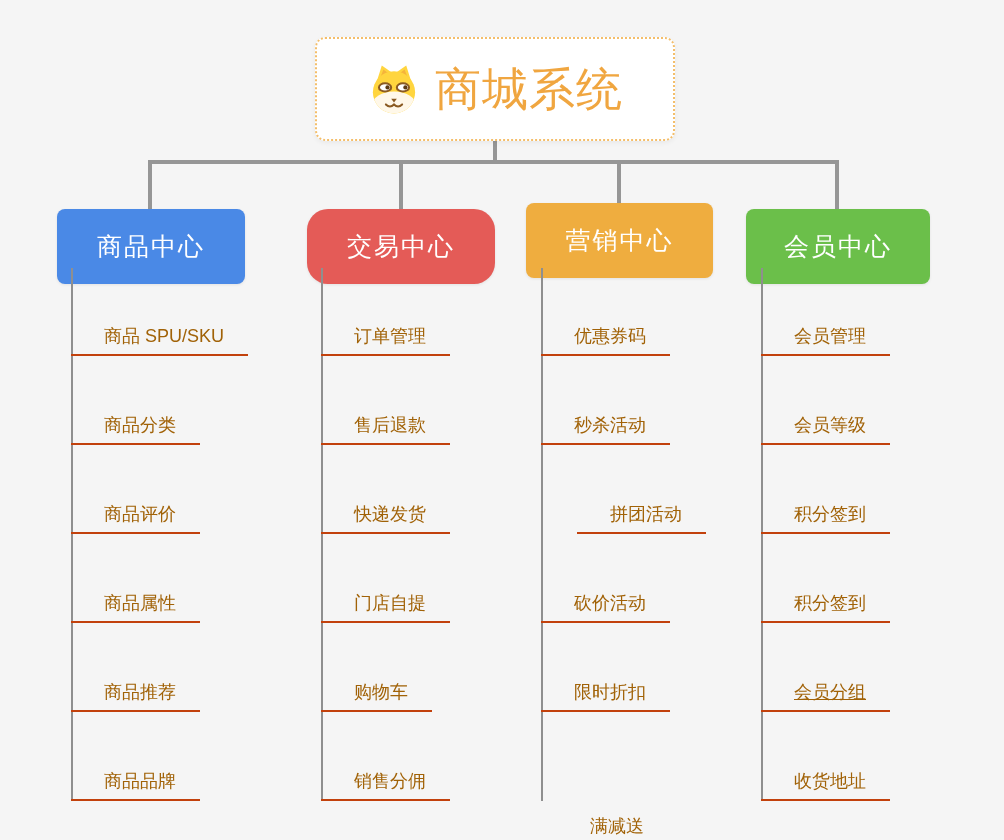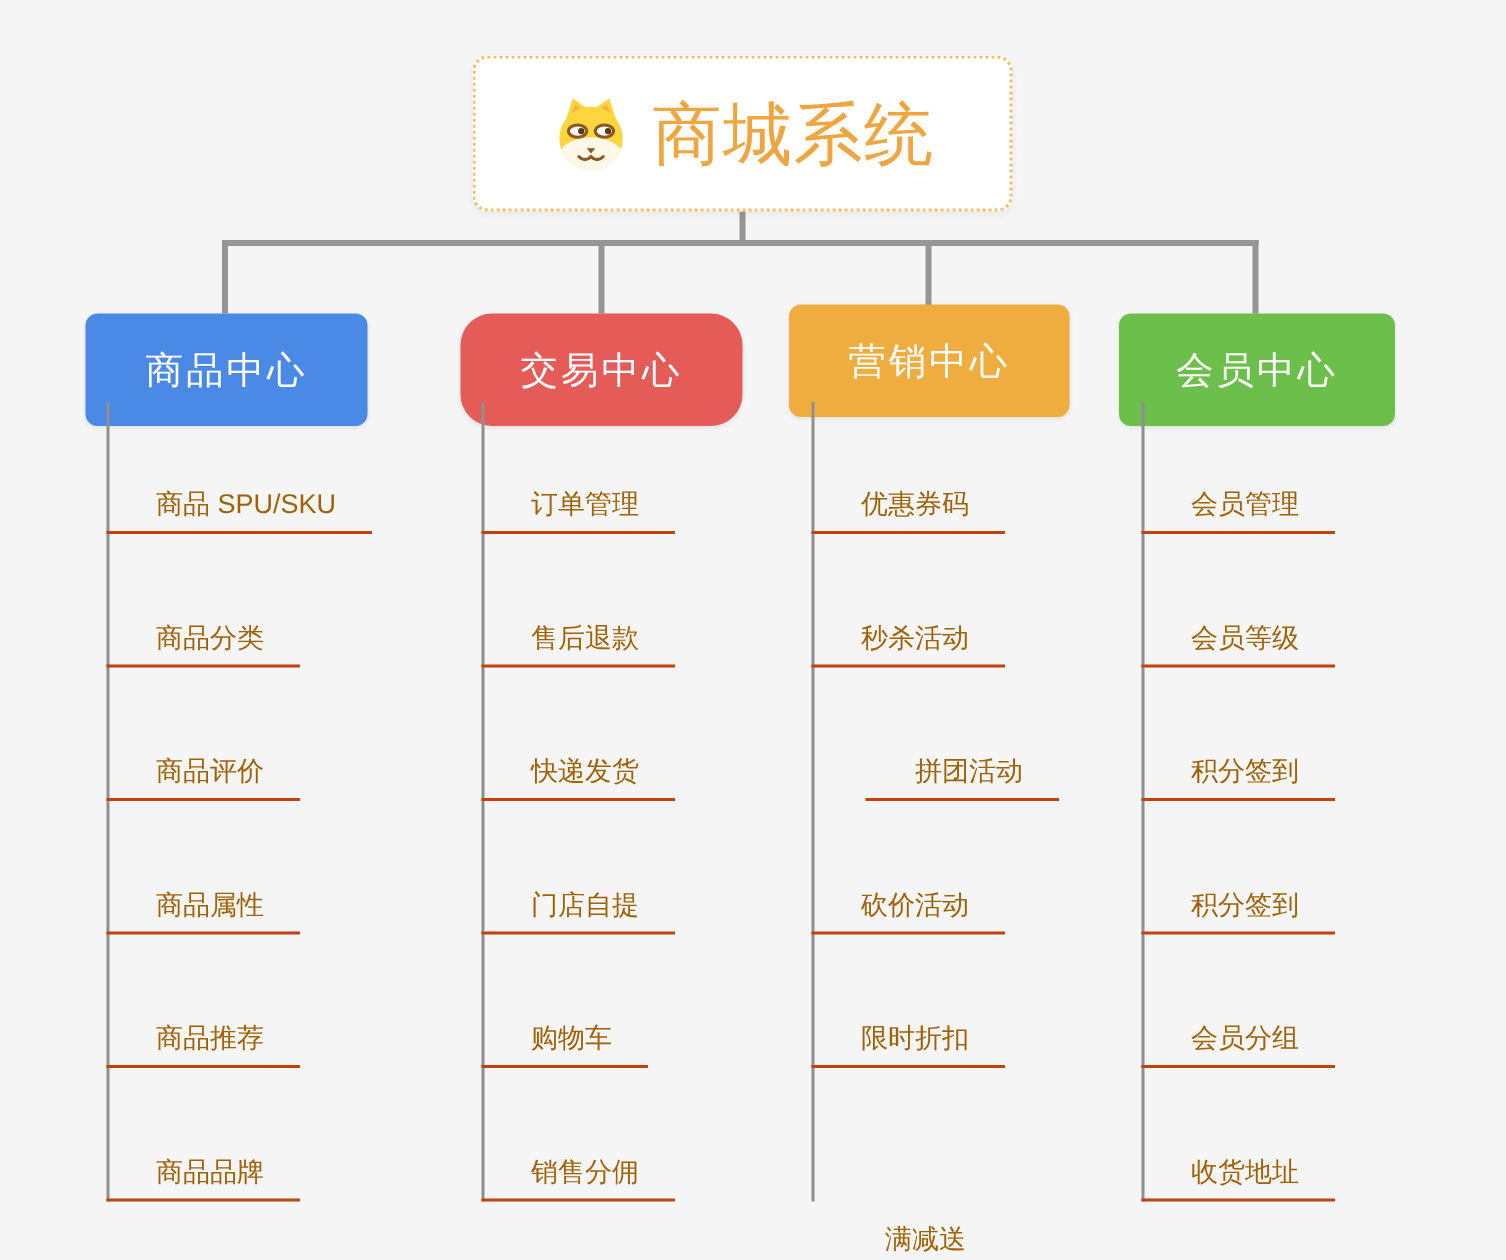--- a/index.html
+++ b/index.html
@@ -117,16 +117,16 @@
   <div class="leaf-item" style="left:541px;top:812px;margin-left:16px;">满减送</div>
 
   <div class="branch-header" style="left: 746px; top: 209px; width: 184px; background: rgb(107, 191, 74); text-align: right;">
     <span>会员中心</span>
   </div>
   <div class="trunk" style="left:761px;top:268px;height:533px;"></div>
   <div class="leaf-item" style="left:761px;top:322px;">会员管理</div>
   <div class="leaf-item" style="left:761px;top:411px;">会员等级</div>
   <div class="leaf-item" style="left:761px;top:500px;">积分签到</div>
   <div class="leaf-item" style="left:761px;top:589px;">积分签到</div>
-  <div class="leaf-item" style="left:761px;top:678px;">会员分组</div>
+  <div class="leaf-item" style="left:761px;top:678px;text-decoration:underline;">会员分组</div>
   <div class="leaf-item" style="left:761px;top:767px;">收货地址</div>
 
 </div>
 
 </body></html>

